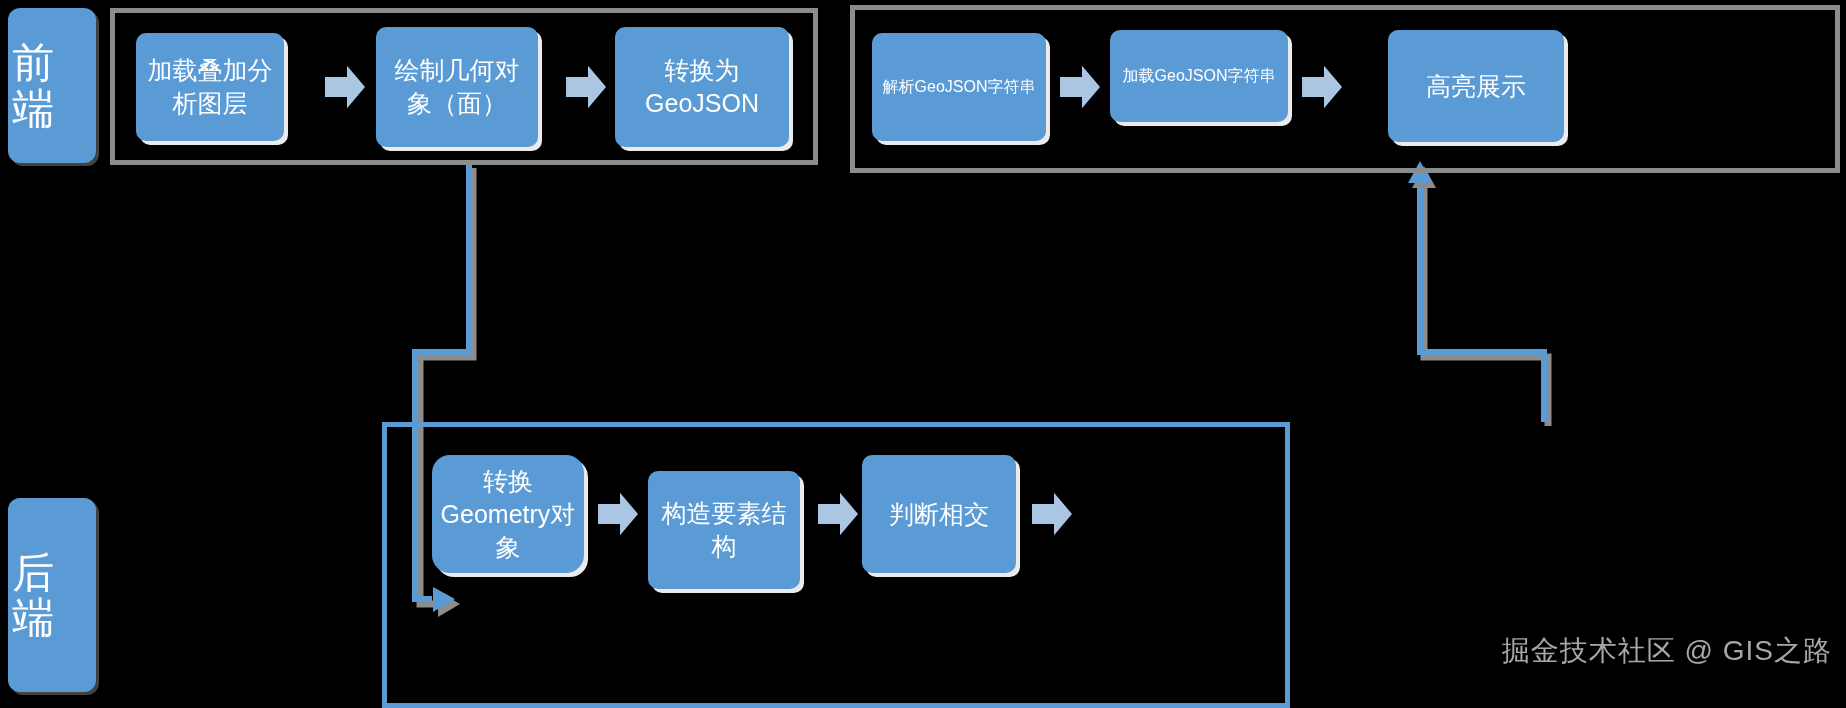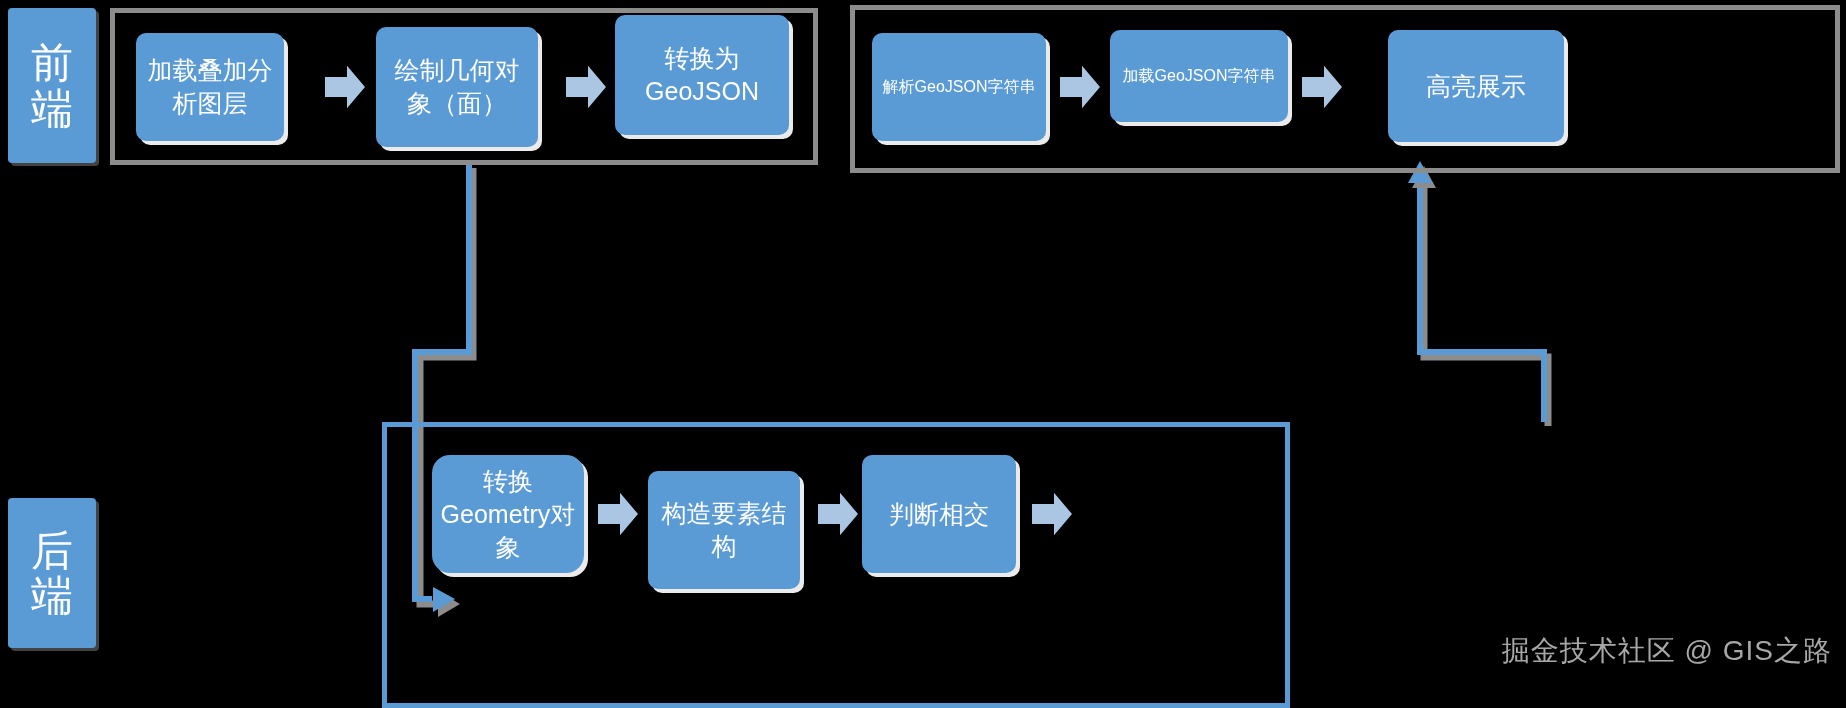--- a/index.html
+++ b/index.html
@@ -13,25 +13,24 @@
     height: 708px;
     background: #000000;
     overflow: hidden;
     font-family: "Liberation Sans", "DejaVu Sans", sans-serif;
   }
 
   
   .tier-label {
     position: absolute;
     background: #5b9bd5;
-    border-radius: 4px;
+    border-radius: 12px;
     color: #ffffff;
     display: flex;
     align-items: center;
-    justify-content: center;
     box-shadow: 3px 3px 0 rgba(120,120,120,0.55);
   }
   .tier-label .tier-text {
     font-size: 42px;
     line-height: 1.08;
     width: 1.2em;
     word-break: break-all;
     text-align: center;
     letter-spacing: 0;
   }
@@ -118,39 +117,39 @@
     <polygon points="1424,166 1412,188 1436,188" fill="#8c8c8c"></polygon>
 
     <polygon points="433,587 433,612 455,599" fill="#5b9bd5"></polygon>
     <polygon points="1420,161 1408,183 1432,183" fill="#5b9bd5"></polygon>
   </svg>
 
   <div class="tier-label" style="left:8px; top:8px; width:88px; height:155px;">
     <span class="tier-text">前端</span>
   </div>
 
-  <div class="tier-label" style="left:8px; top:498px; width:88px; height:150px;">
+  <div class="tier-label" style="left:8px; top:498px; width:88px; height:194px;">
     <span class="tier-text">后端</span>
   </div>
 
   <div class="group" style="left:110px; top:8px; width:708px; height:157px;"></div>
 
   <div class="pbox" style="left:136px; top:33px; width:148px; height:108px;">
     <span>加载叠加分析图层</span>
   </div>
 
   <div class="chev" style="left:325px; top:64px;"></div>
 
   <div class="pbox" style="left:376px; top:27px; width:162px; height:120px;">
     <span>绘制几何对象（面）</span>
   </div>
 
   <div class="chev" style="left:566px; top:64px;"></div>
 
-  <div class="pbox" style="left:615px; top:15px; width:174px; height:120px;">
+  <div class="pbox" style="left:615px; top:27px; width:174px; height:120px;">
     <span>转换为 GeoJSON</span>
   </div>
 
   <div class="group" style="left:850px; top:5px; width:990px; height:168px;"></div>
 
   <div class="pbox small-text" style="left:872px; top:33px; width:174px; height:108px;">
     <span>解析GeoJSON字符串</span>
   </div>
 
   <div class="chev" style="left:1060px; top:64px;"></div>

